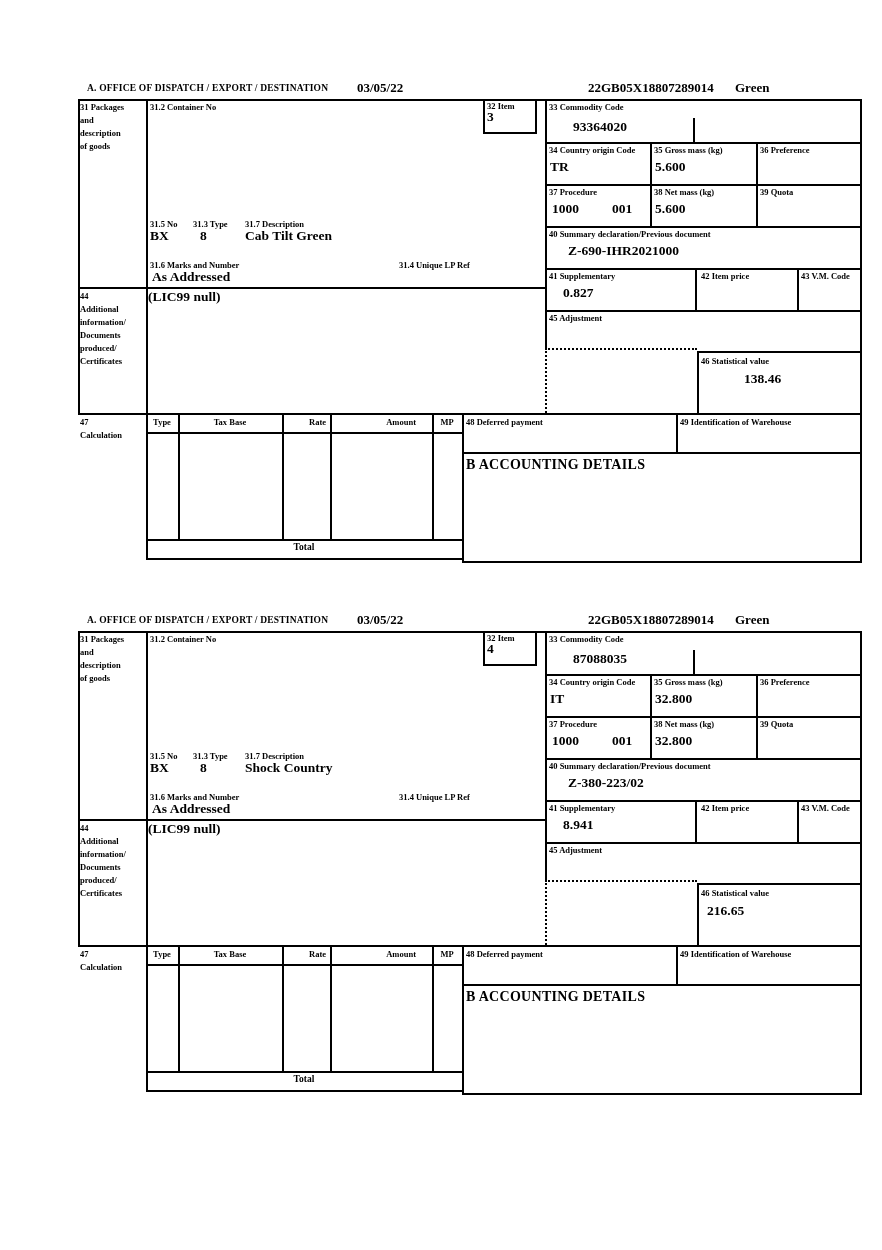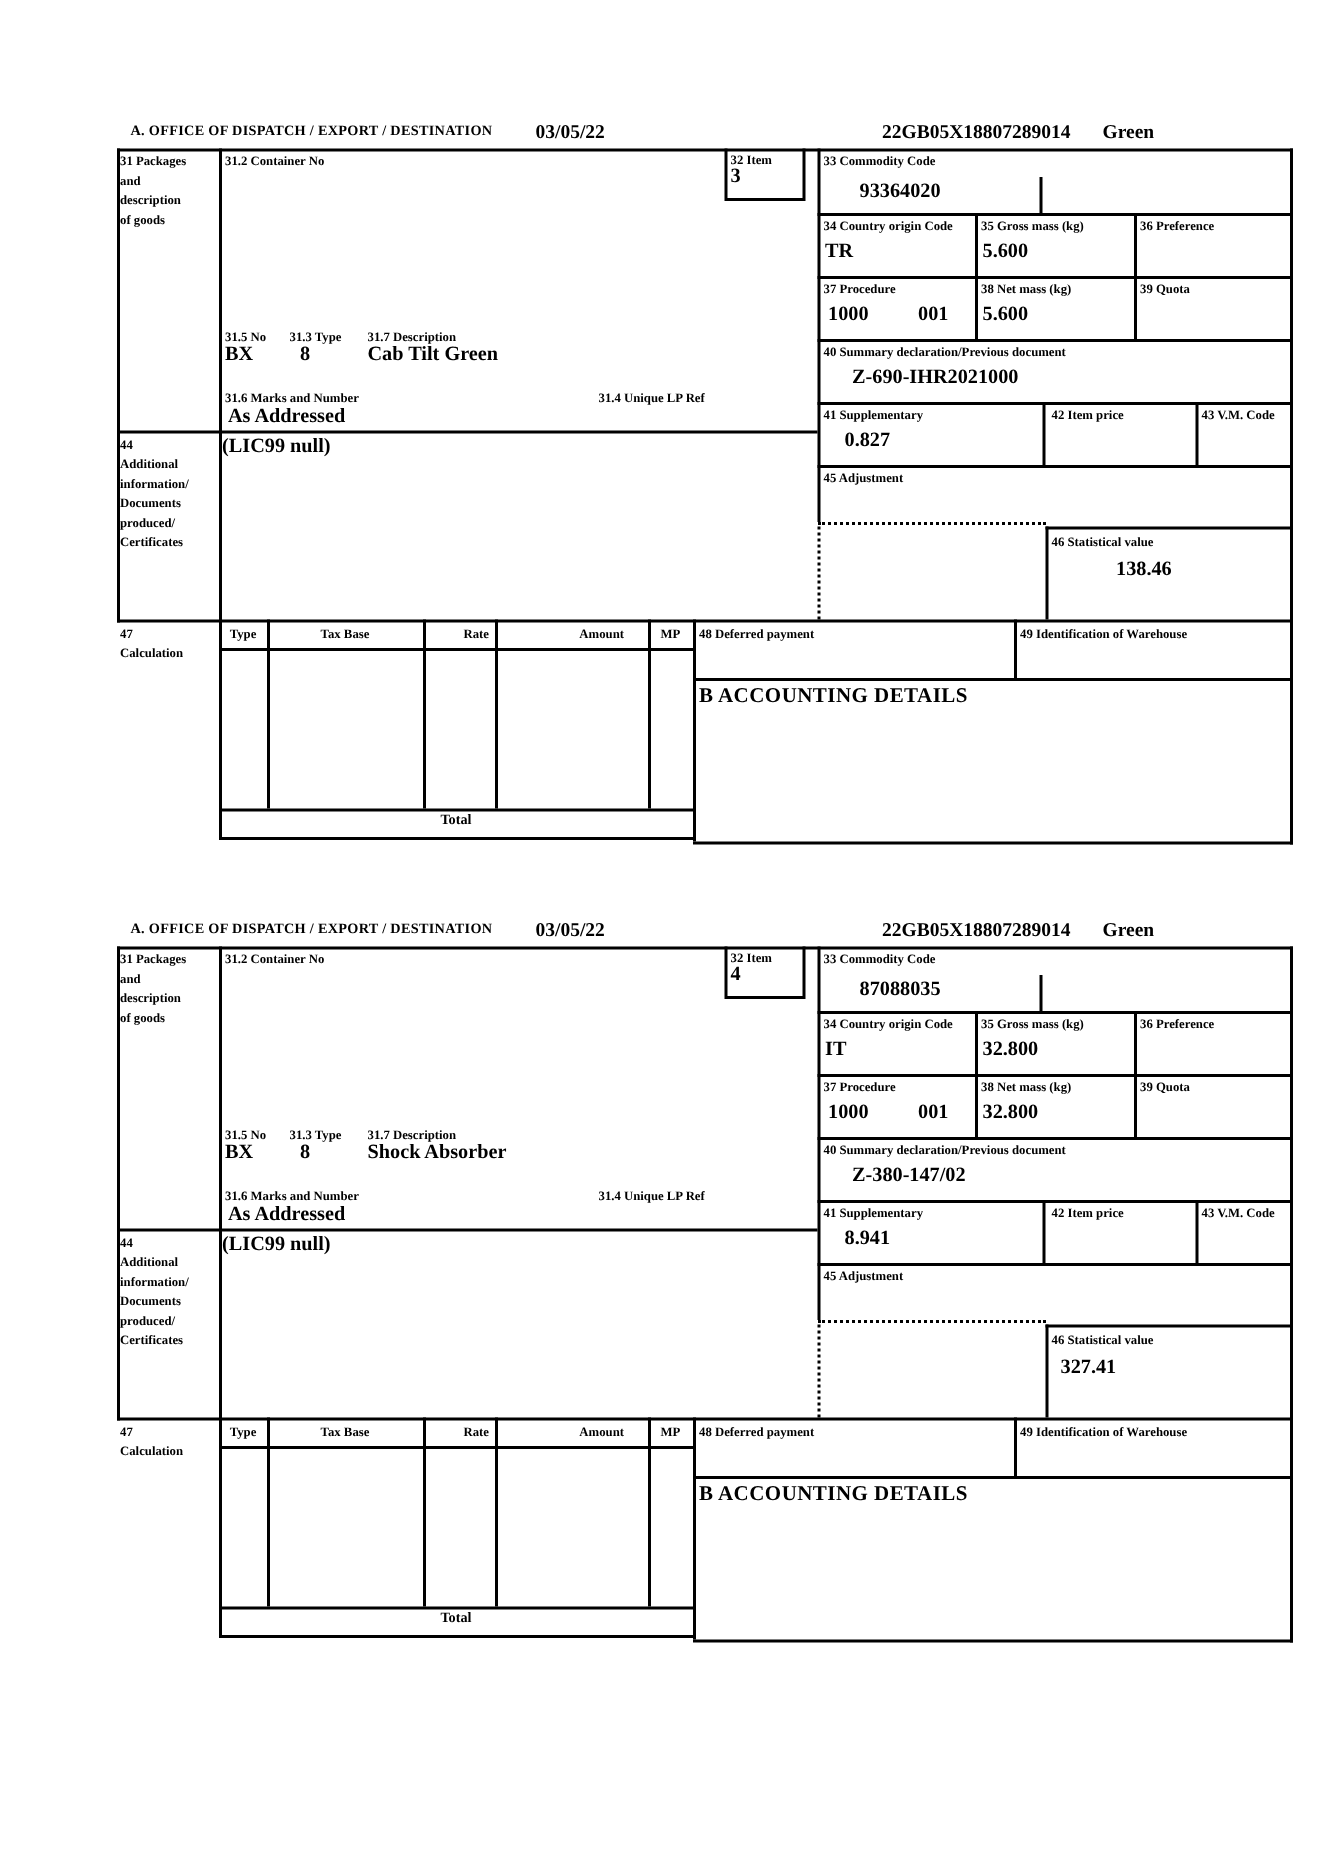--- a/index.html
+++ b/index.html
@@ -192,21 +192,21 @@
   <div class="lbl" style="left:2px;top:35px">and</div>
   <div class="lbl" style="left:2px;top:48px">description</div>
   <div class="lbl" style="left:2px;top:61px">of goods</div>
 
   <div class="lbl" style="left:72px;top:22px">31.2 Container No</div>
   <div class="lbl" style="left:72px;top:139px">31.5 No</div>
   <div class="lbl" style="left:115px;top:139px">31.3 Type</div>
   <div class="lbl" style="left:167px;top:139px">31.7 Description</div>
   <div class="val" style="left:72px;top:148px">BX</div>
   <div class="val" style="left:122px;top:148px">8</div>
-  <div class="val" style="left:167px;top:148px">Shock Absorber</div>
+  <div class="val" style="left:167px;top:148px">Shock Country</div>
   <div class="lbl" style="left:72px;top:180px">31.6 Marks and Number</div>
   <div class="lbl" style="left:321px;top:180px">31.4 Unique LP Ref</div>
   <div class="val" style="left:74px;top:189px">As Addressed</div>
 
   <div class="lbl" style="left:409px;top:21px">32 Item</div>
   <div class="val" style="left:409px;top:29px">4</div>
 
   <div class="lbl" style="left:471px;top:22px">33 Commodity Code</div>
   <div class="val" style="left:495px;top:39px">87088035</div>
 
@@ -217,31 +217,31 @@
   <div class="val" style="left:577px;top:79px">32.800</div>
 
   <div class="lbl" style="left:471px;top:107px">37 Procedure</div>
   <div class="lbl" style="left:576px;top:107px">38 Net mass (kg)</div>
   <div class="lbl" style="left:682px;top:107px">39 Quota</div>
   <div class="val" style="left:474px;top:121px">1000</div>
   <div class="val" style="left:534px;top:121px">001</div>
   <div class="val" style="left:577px;top:121px">32.800</div>
 
   <div class="lbl" style="left:471px;top:149px">40 Summary declaration/Previous document</div>
-  <div class="val" style="left:490px;top:163px">Z-380-147/02</div>
+  <div class="val" style="left:490px;top:163px">Z-380-223/02</div>
 
   <div class="lbl" style="left:471px;top:191px">41 Supplementary</div>
   <div class="lbl" style="left:623px;top:191px">42 Item price</div>
   <div class="lbl" style="left:723px;top:191px">43 V.M. Code</div>
   <div class="val" style="left:485px;top:205px">8.941</div>
 
   <div class="lbl" style="left:471px;top:233px">45 Adjustment</div>
 
   <div class="lbl" style="left:623px;top:276px">46 Statistical value</div>
-  <div class="val" style="left:629px;top:291px">327.41</div>
+  <div class="val" style="left:629px;top:291px">216.65</div>
 
   <div class="lbl" style="left:2px;top:211px">44</div>
   <div class="lbl" style="left:2px;top:224px">Additional</div>
   <div class="lbl" style="left:2px;top:237px">information/</div>
   <div class="lbl" style="left:2px;top:250px">Documents</div>
   <div class="lbl" style="left:2px;top:263px">produced/</div>
   <div class="lbl" style="left:2px;top:276px">Certificates</div>
   <div class="val" style="left:70px;top:209px">(LIC99 null)</div>
 
   <div class="lbl" style="left:2px;top:337px">47</div>

